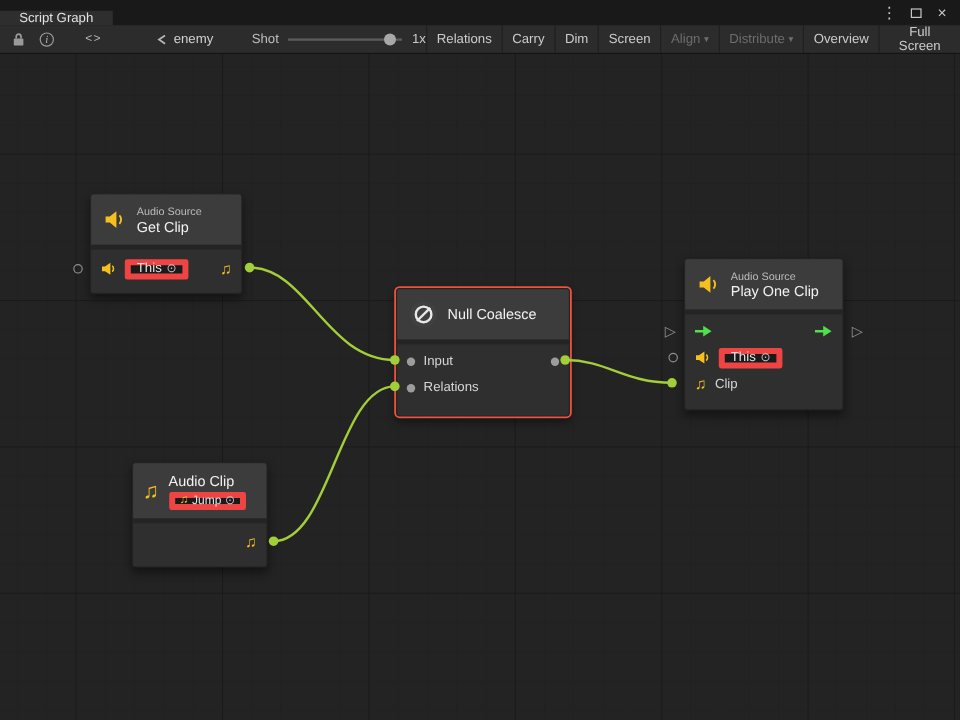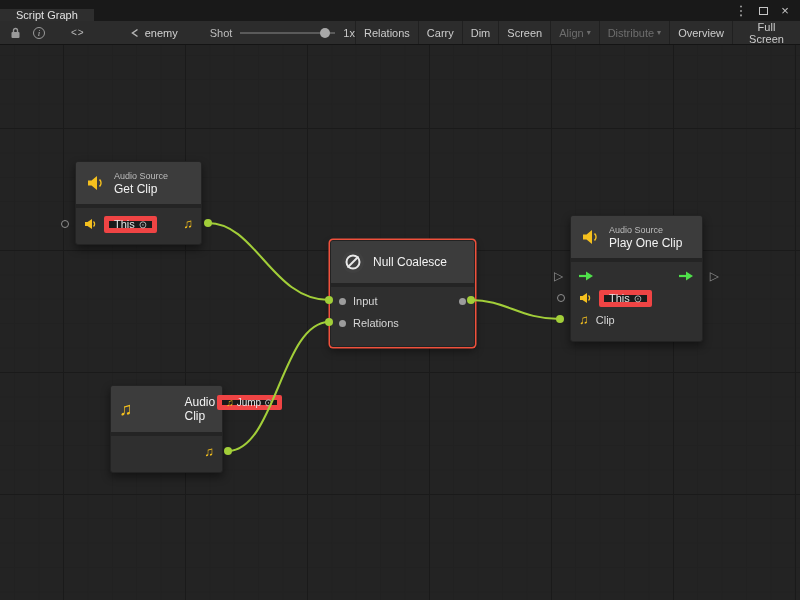--- a/index.html
+++ b/index.html
@@ -76,21 +76,21 @@
   .objfield .picker { color:#c0c0c0; font-size:10px; }
 
   .note { color:var(--icon-yellow,#f5c01e); font-size:14px; line-height:14px; }
   .note.sm { font-size:13px; }
   .note.lg { font-size:18px; line-height:18px; }
   .spk-body { fill:var(--icon-yellow,#f5c01e); }
   .spk-wave { stroke:var(--icon-yellow,#f5c01e); fill:none; }
 
   .ac-head { height:46px; display:flex; align-items:center; gap:8px; padding:0 8px;
              background:var(--node-header,#3c3c3c); border-radius:2px 2px 0 0; }
-  .ac-col { display:flex; flex-direction:row; gap:2px;margin-left:44px; }
+  .ac-col { display:flex; flex-direction:column; gap:2px; }
   .ac-col .node-title { font-size:12px; }
   .objfield.mini { height:15px; font-size:10px; padding:0 4px; gap:3px; }
   .objfield.mini .note { font-size:10px; line-height:10px; }
 </style>
 </head>
 <body>
 
 <div class="app">
 
   <div class="tabbar">

